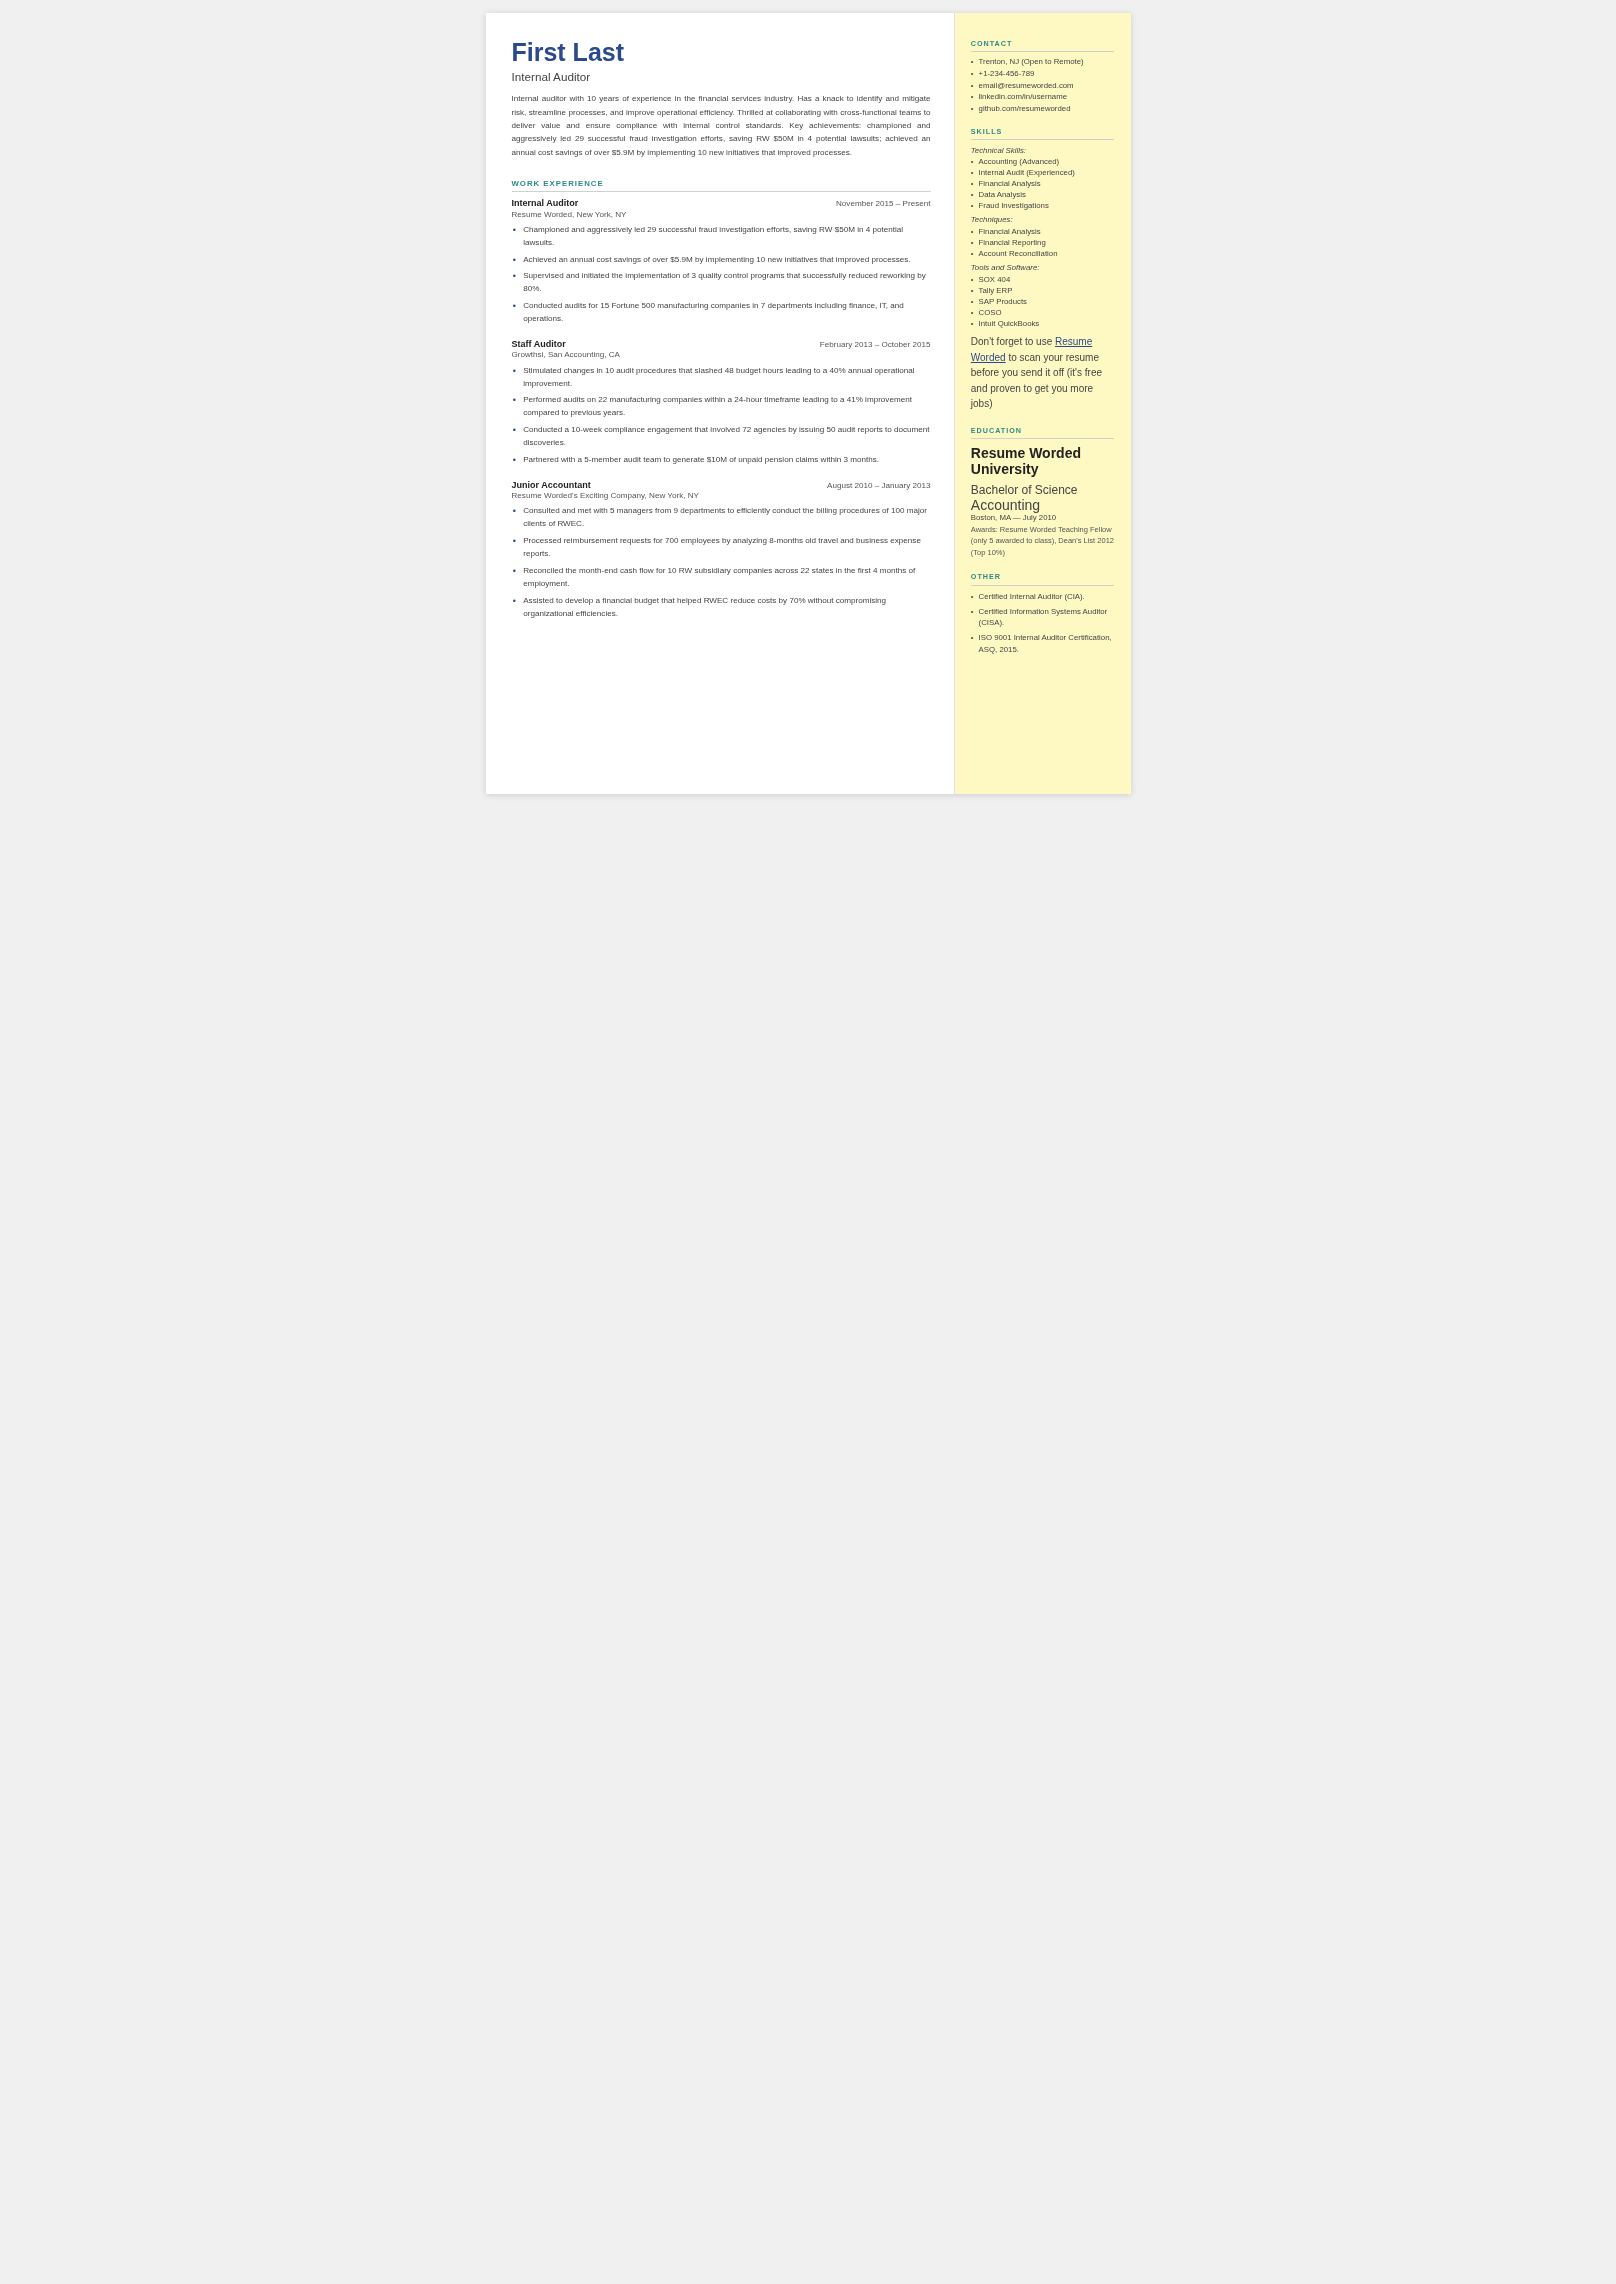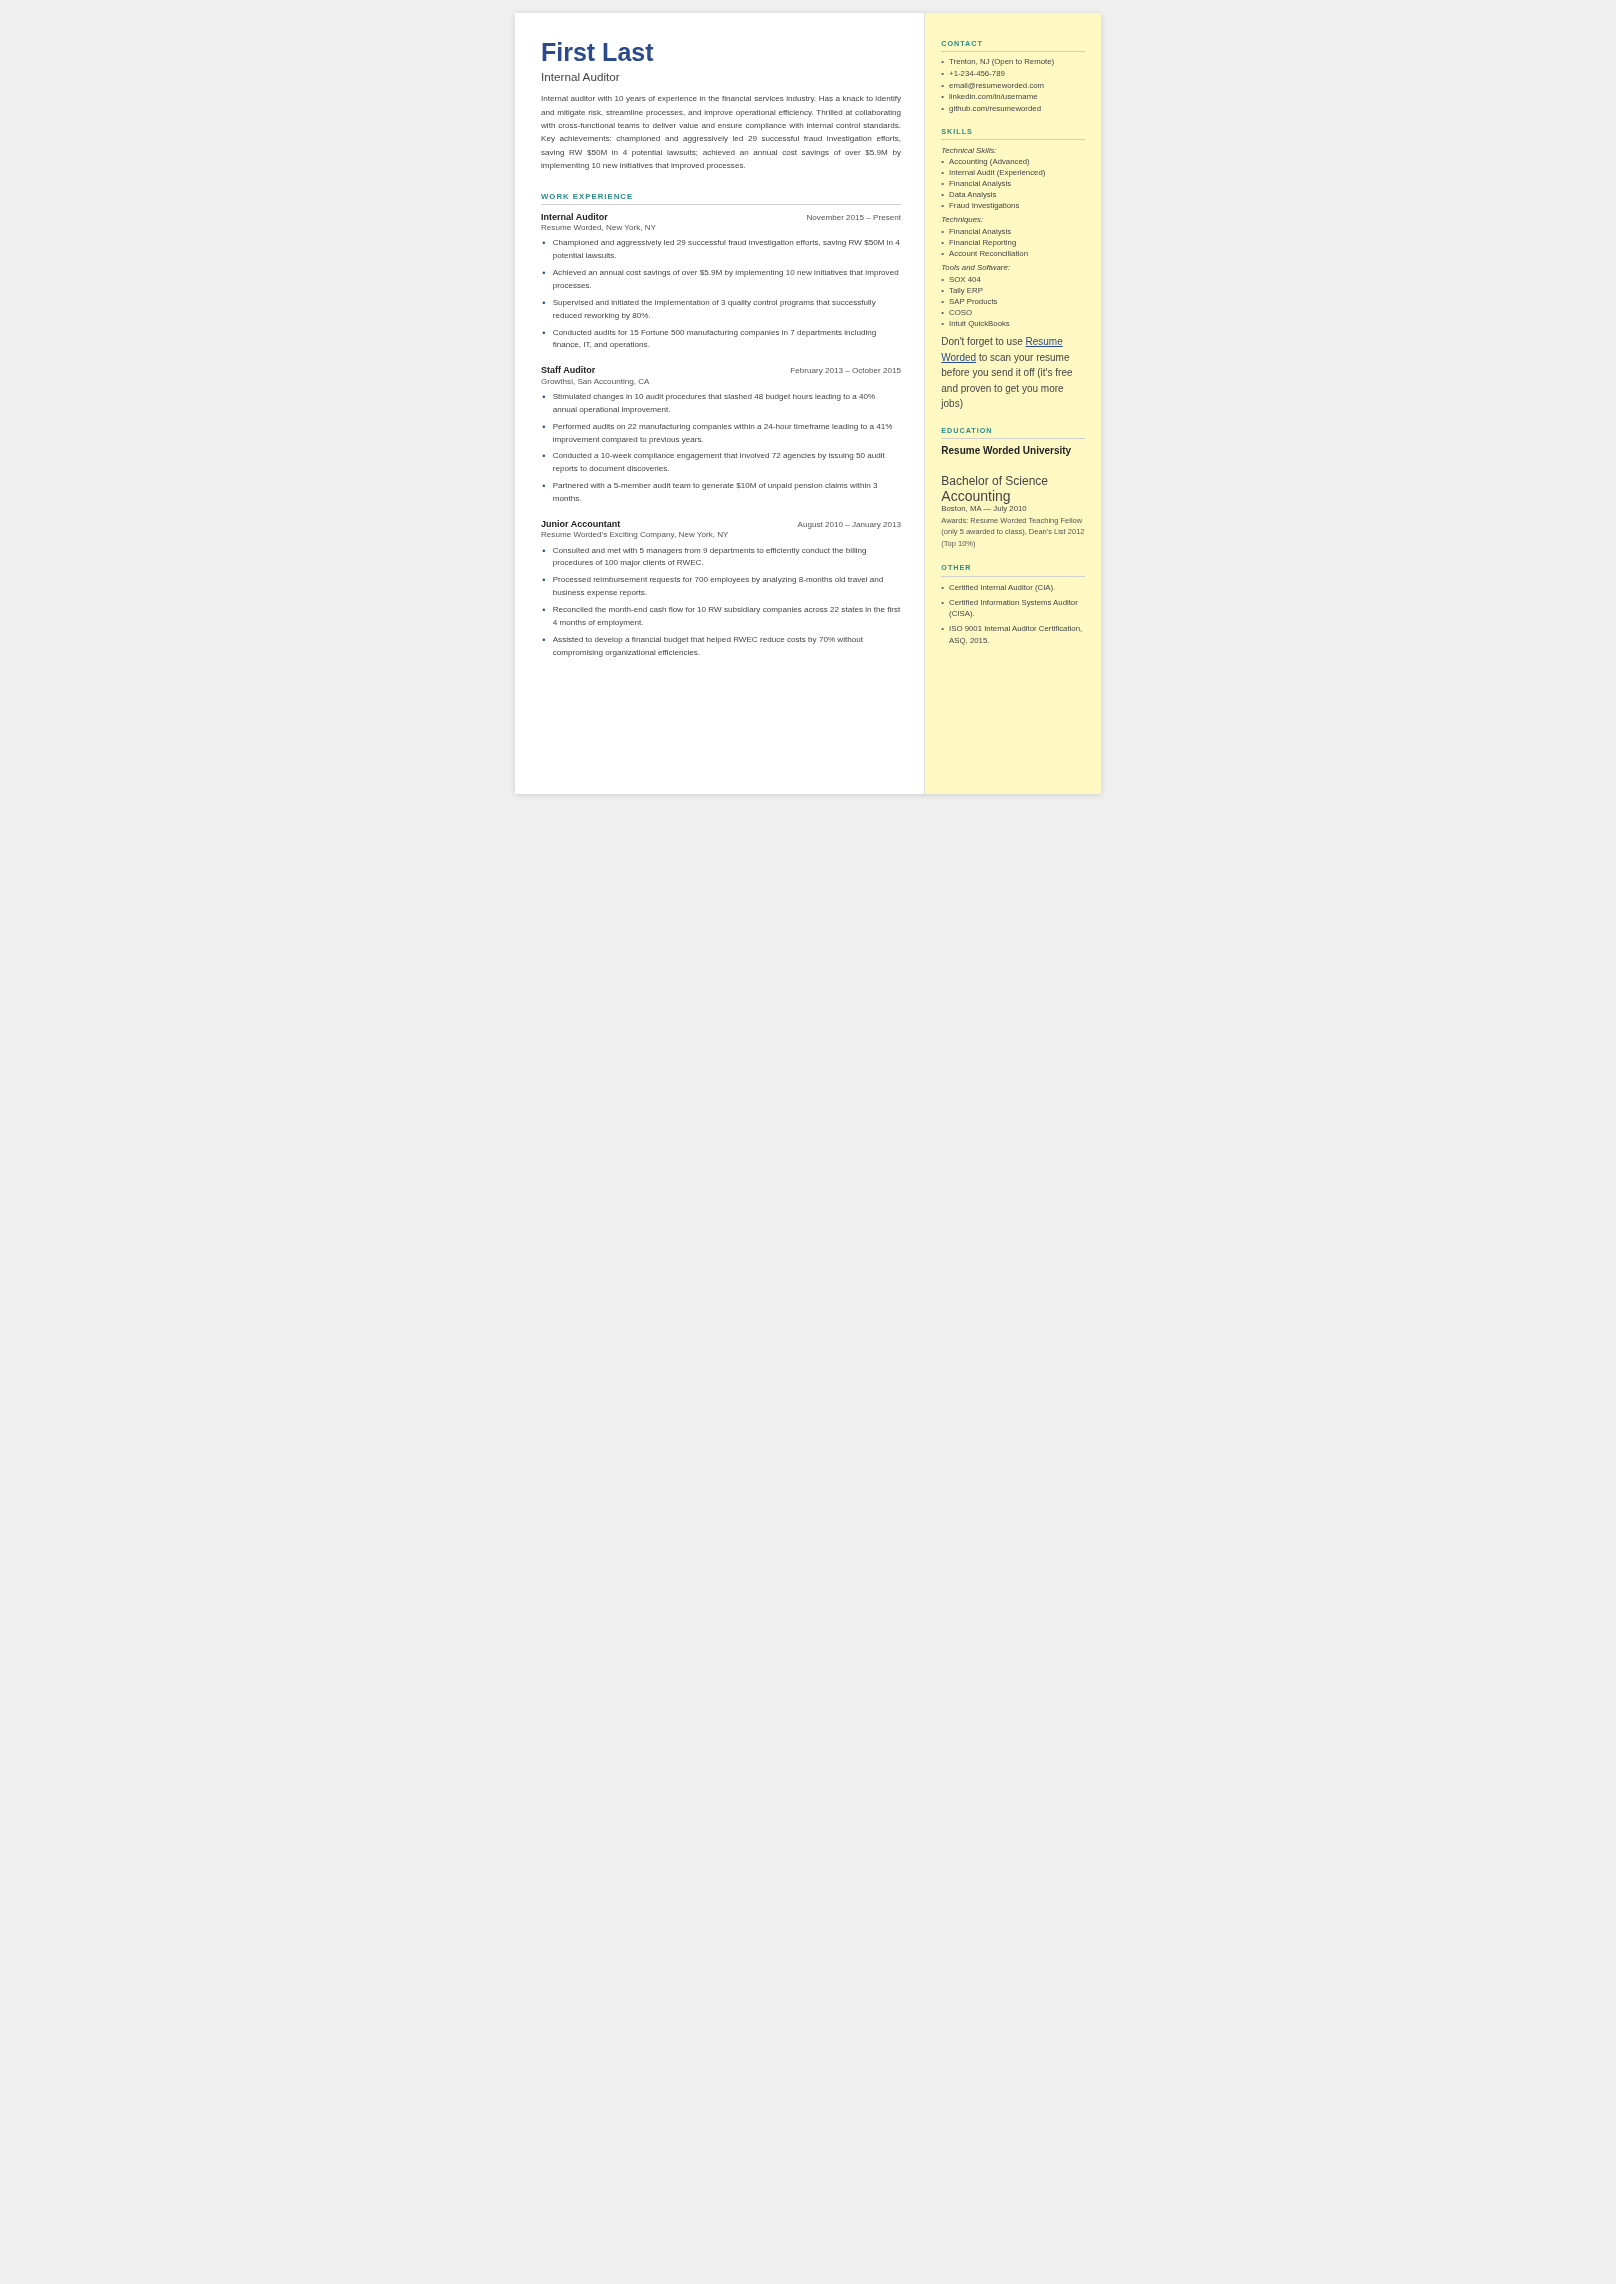--- a/index.html
+++ b/index.html
@@ -5,21 +5,21 @@
     * { margin: 0; padding: 0; box-sizing: border-box; }
     body {
       font-family: 'Arial', sans-serif;
       background: #f0f0f0;
       display: flex;
       justify-content: center;
       padding: 13px;
     }
     .page {
       background: #ffffff;
-      width: 586px;
+      width: 645px;
       min-height: 781px;
       display: flex;
       flex-direction: row;
       box-shadow: 0 1.3px 6.5px rgba(0,0,0,0.15);
     }
     
     .left-col {
       flex: 1;
       padding: 26px 23px 26px 26px;
       border-right: 0.7px solid #e0e0e0;
@@ -167,24 +167,24 @@
       font-size: 10px;
       color: #444;
       line-height: 1.55;
       margin-top: 6.5px;
     }
     .skills-promo a {
       color: #2b4a8b;
       text-decoration: underline;
     }
     .edu-school {
-      font-size: 10px;
+      font-size: 14px;
       font-weight: 700;
       color: #222;
-      margin-bottom: 18px;
+      margin-bottom: 6px;
     }
     .edu-degree {
       font-size: 12px;
       color: #444;
     }
     .edu-field {
       font-size: 14px;
       color: #444;
     }
     .edu-location-date {

